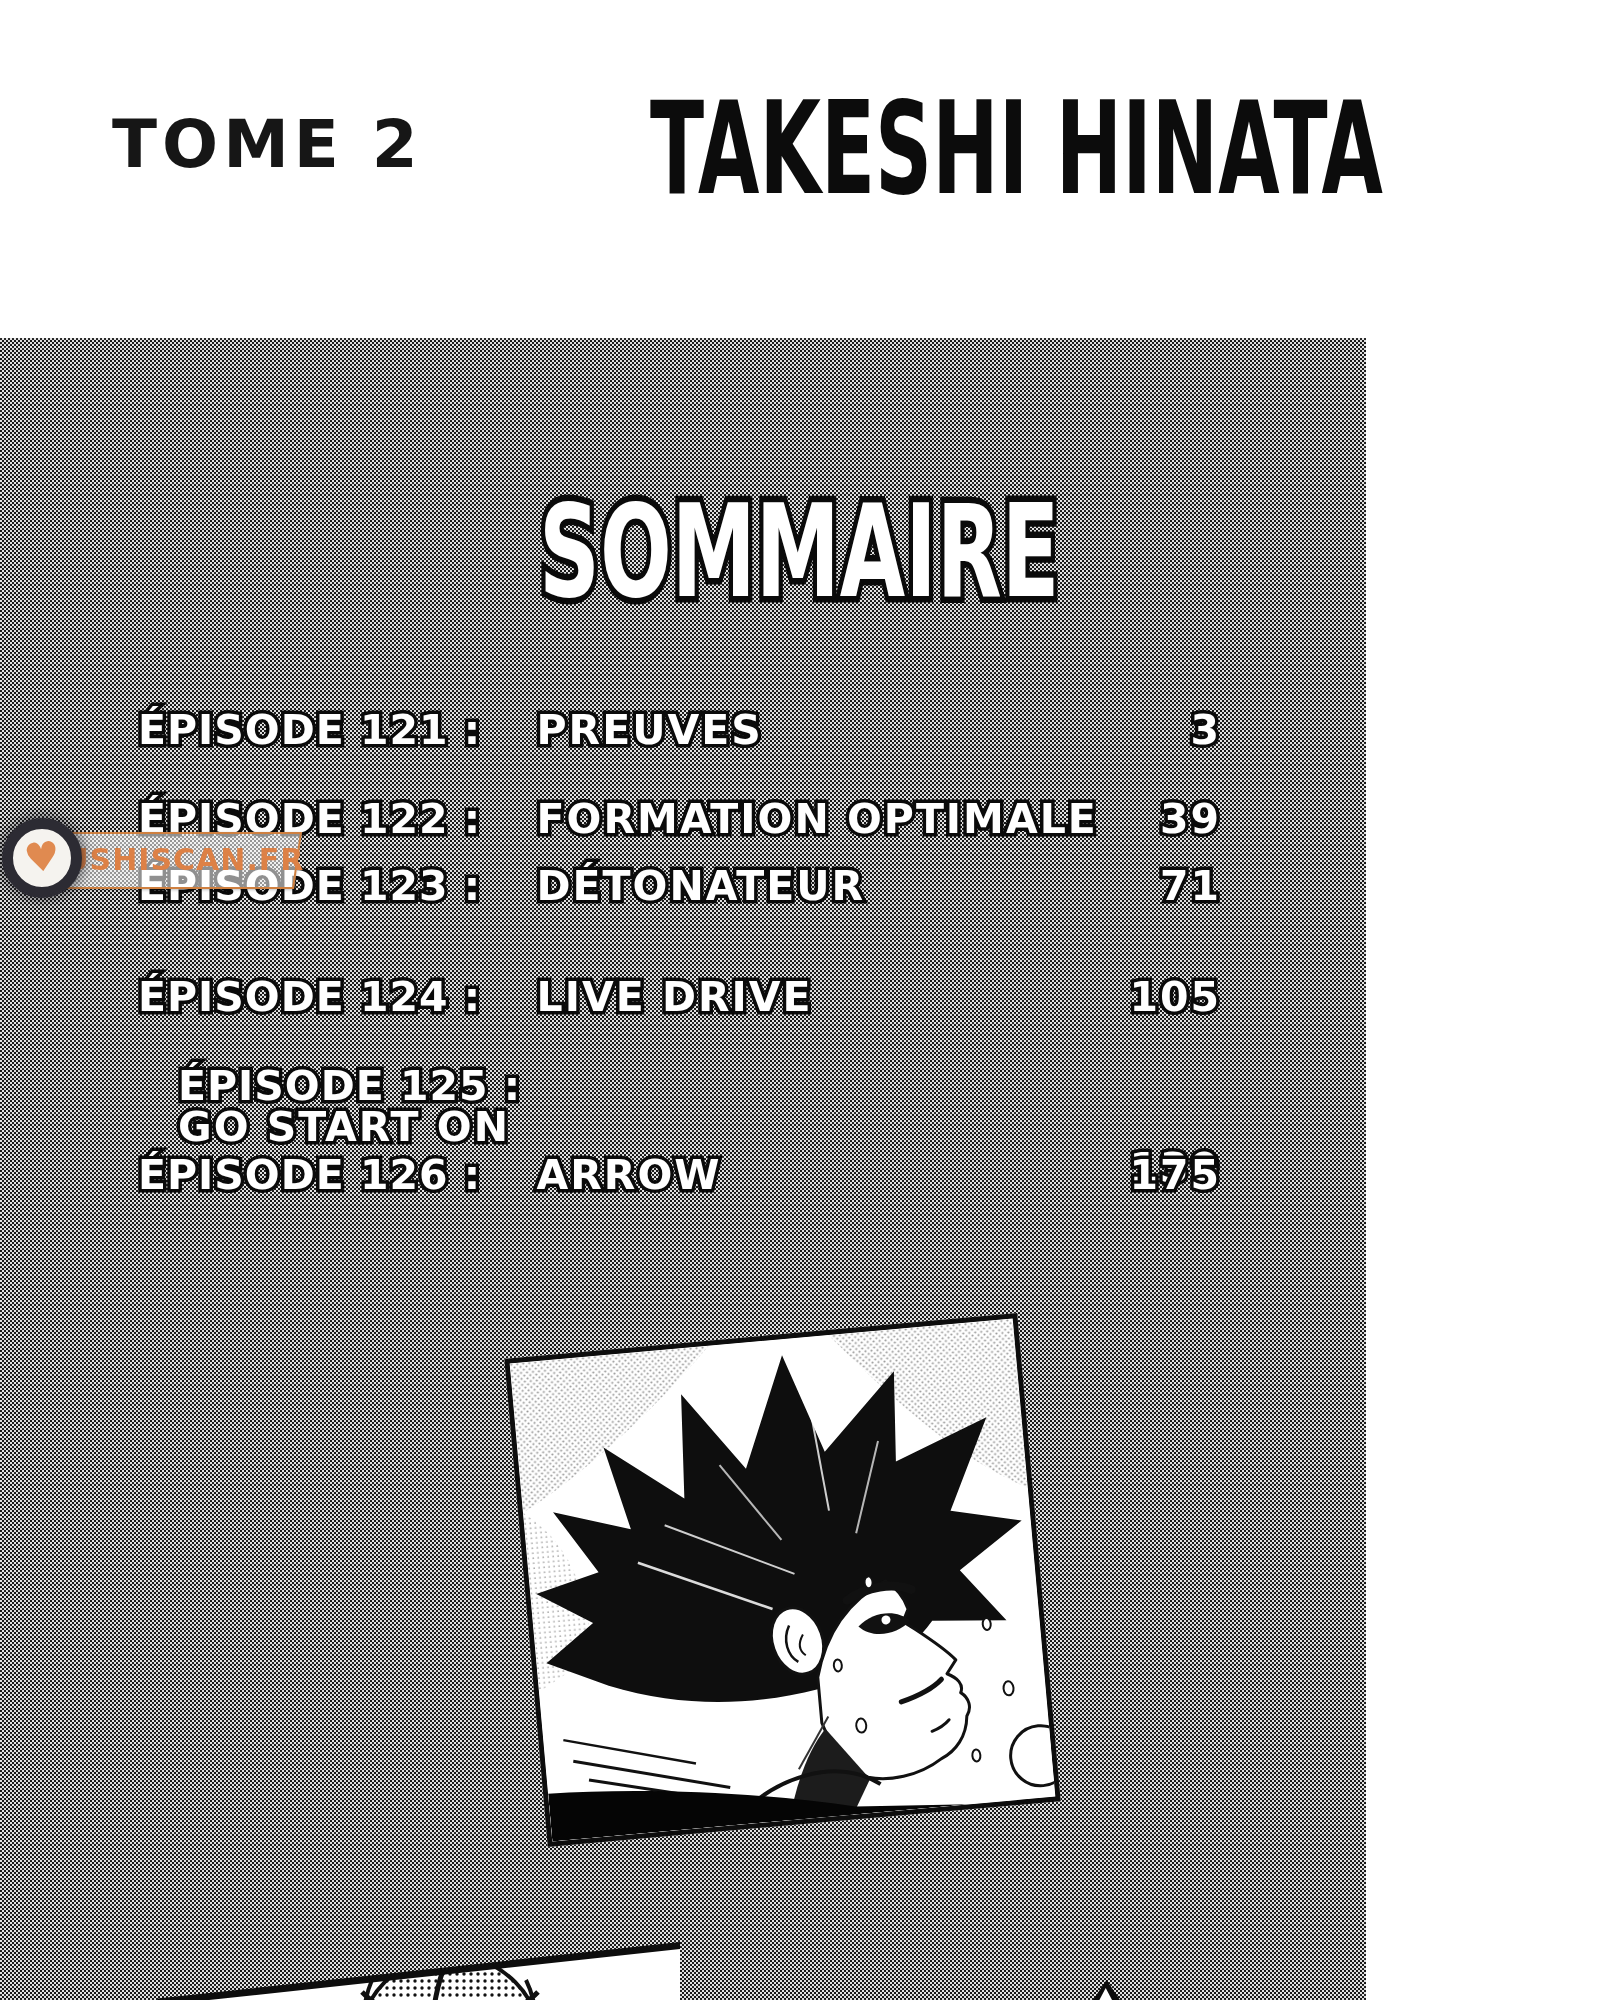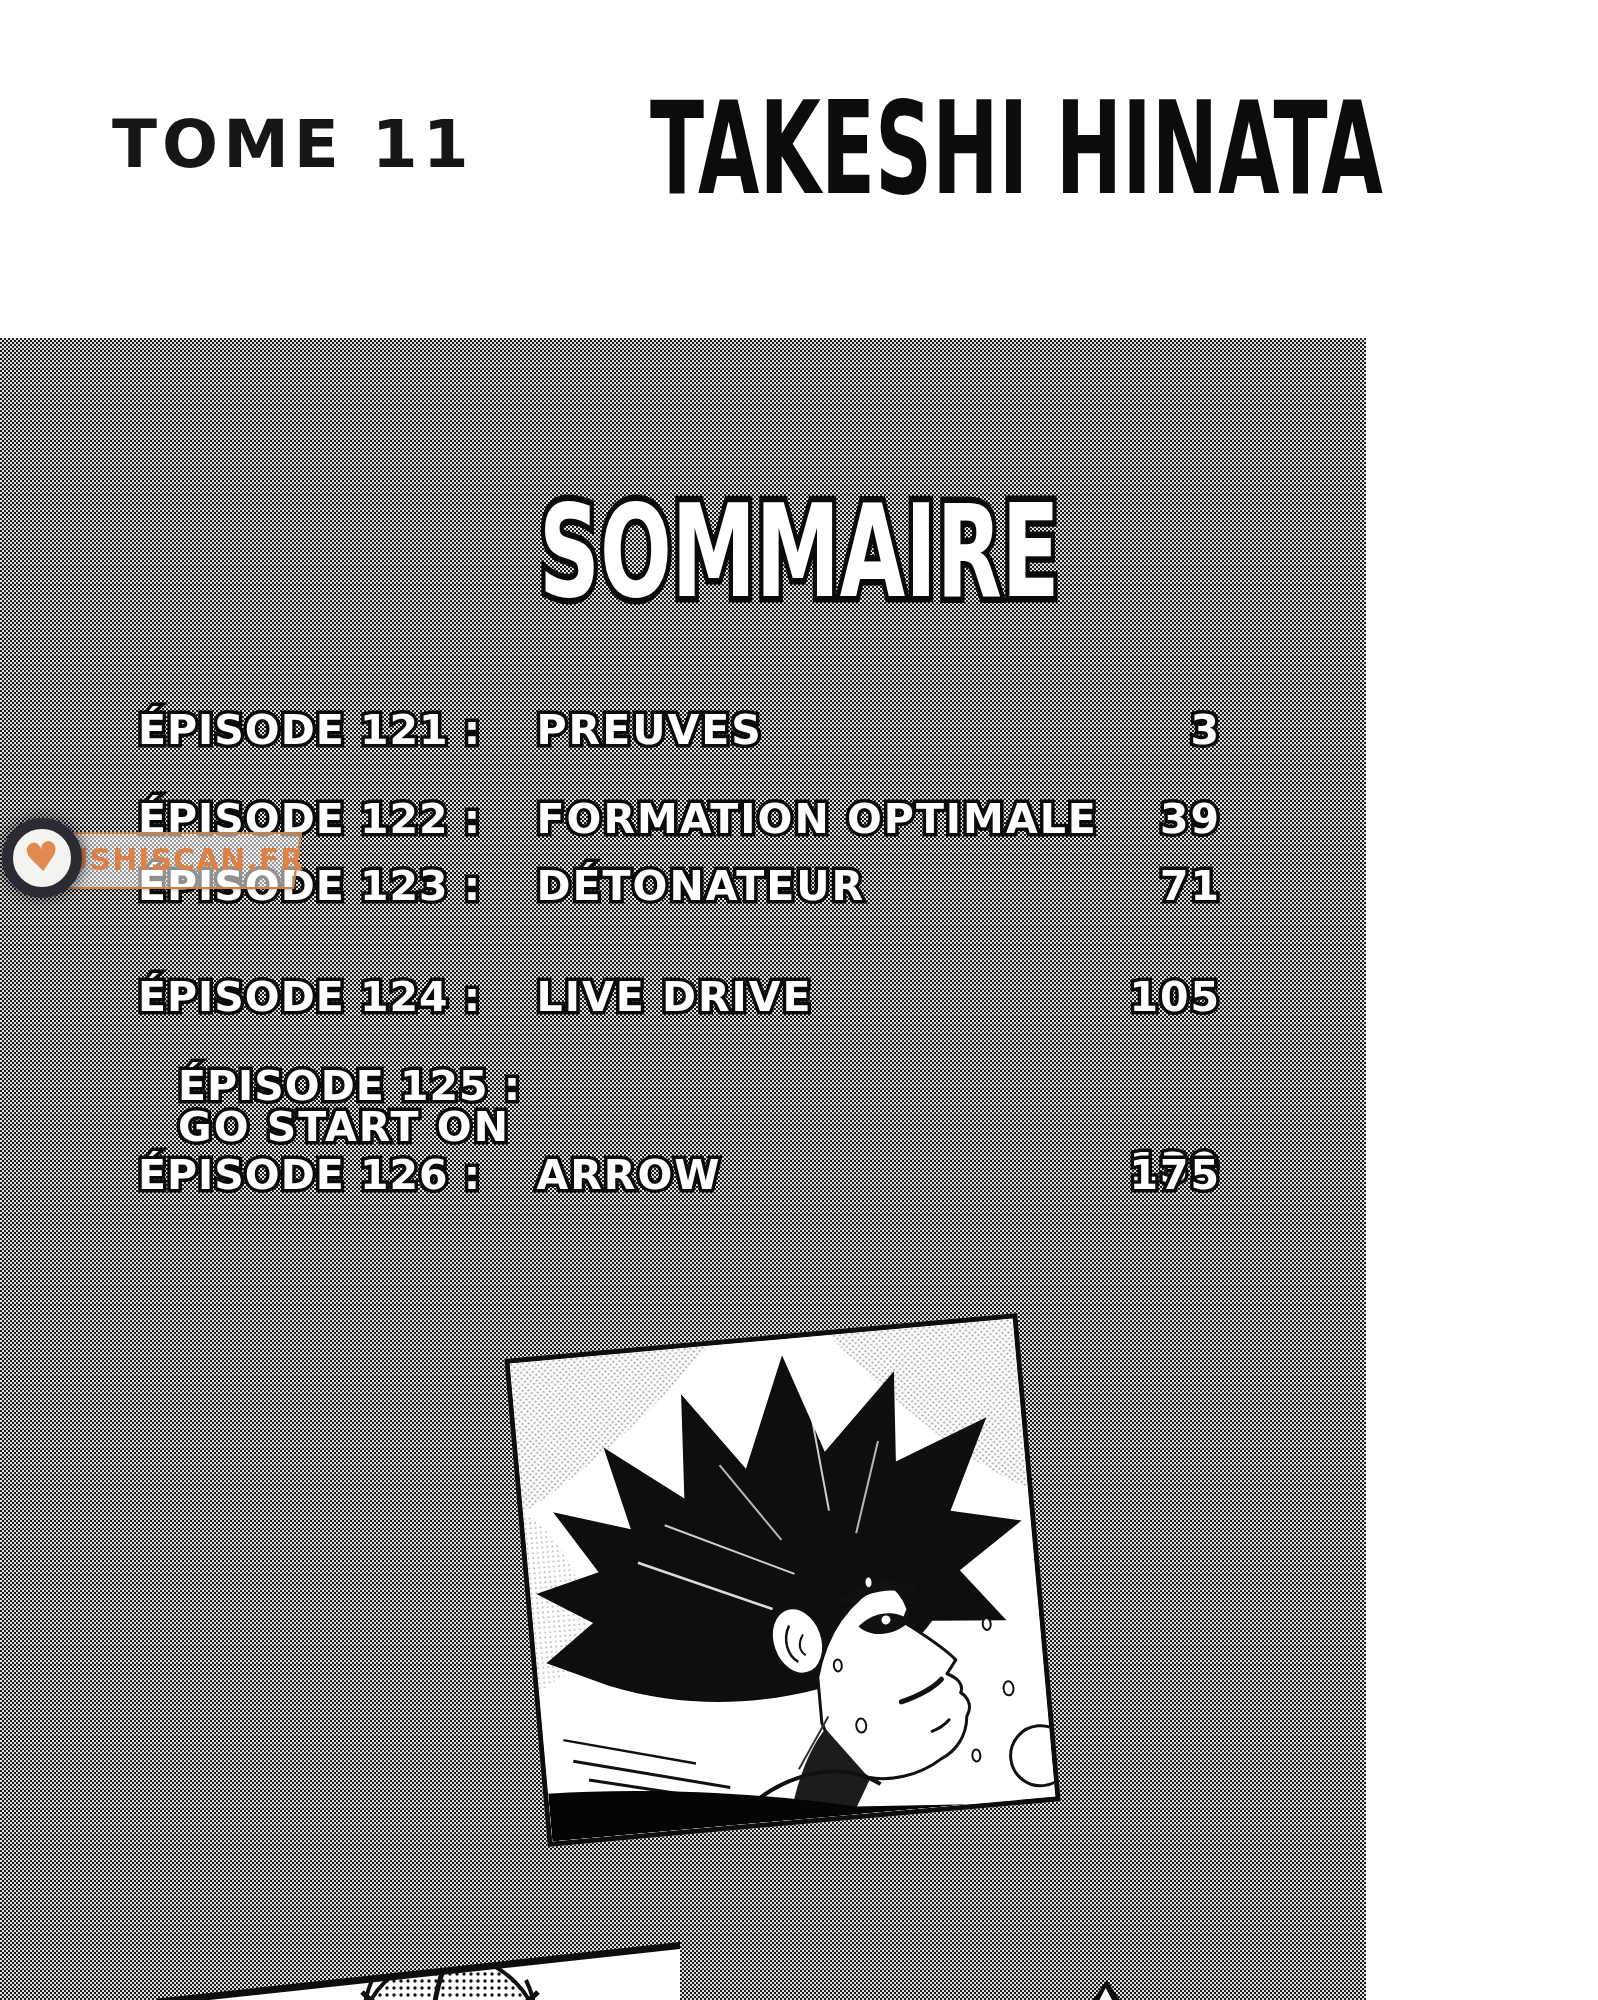--- a/index.html
+++ b/index.html
@@ -63,21 +63,21 @@
         clip-path:polygon(10% 100%,55% 0,100% 100%);z-index:3;}
   .artifact .inner{position:absolute;left:8px;top:8px;width:14px;height:12px;background:#fff;
         clip-path:polygon(10% 100%,55% 0,100% 100%);}
 </style>
 </head>
 <body>
 
 <div class="page">
 
   <div class="top-band">
-    <div class="tome">TOME 11</div>
+    <div class="tome">TOME 2</div>
     <div class="author">TAKESHI HINATA</div>
   </div>
 
   <div class="content">
 
     <div class="sommaire">
       <span class="ot"><span class="stk">SOMMAIRE</span><span class="fil">SOMMAIRE</span></span>
     </div>
 
     <div class="toc">

